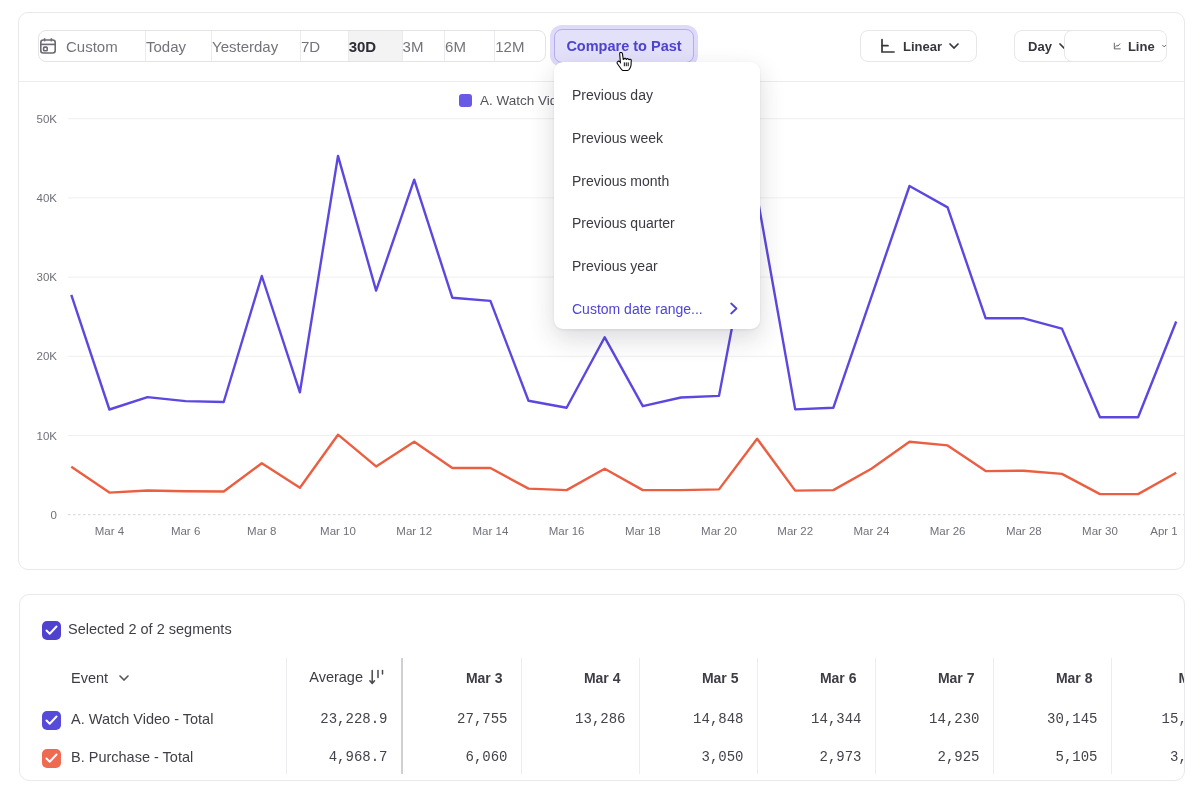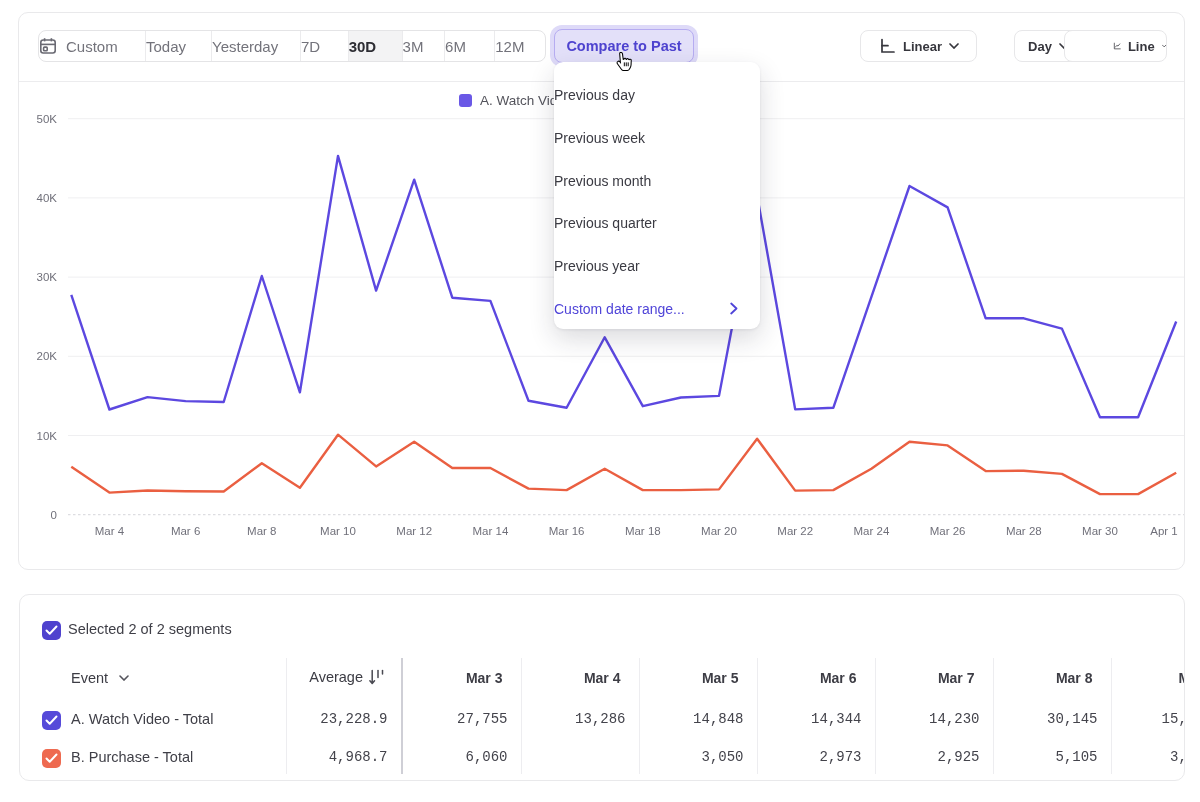--- a/index.html
+++ b/index.html
@@ -30,21 +30,21 @@
 
 #legend { position:absolute; left:459px; top:93px; width:300px; overflow:hidden; display:flex; justify-content:flex-start;
   gap:24px; font-size:13.5px; color:#54545c; z-index:2; white-space:nowrap; }
 #legend .en { display:flex; align-items:center; gap:8px; }
 #legend .sq { width:13px; height:13px; border-radius:3px; }
 
 
 #menu { position:absolute; left:554px; top:62px; width:206px; height:267px; background:#fff;
   border-radius:9px; box-shadow:0 1px 3px rgba(30,30,50,.08), 0 10px 26px rgba(30,30,50,.16);
   z-index:10; padding-top:12px; font-size:14px; color:#3a3a42; }
-#menu .mi { height:42.7px; display:flex; align-items:center; }
+#menu .mi { height:42.7px; display:flex; align-items:center; padding-left:18px; }
 #menu .mi.pu { color:#4f44d8; position:relative; }
 
 
 .cbx { position:absolute; width:19px; height:19px; border-radius:5px; display:flex;
   align-items:center; justify-content:center; }
 .cell { position:absolute; width:120px; text-align:right; font-size:14px; }
 .mono { font-family:"Liberation Mono", monospace; color:#43434b; }
 .hdr { color:#3d3d45; font-weight:bold; padding-right:5px; }
 .vsep { position:absolute; width:1px; background:#ededf0; top:63px; height:116px; }
 #search { position:absolute; left:992px; top:613px; width:177px; height:31px; background:#f2f2f3;

